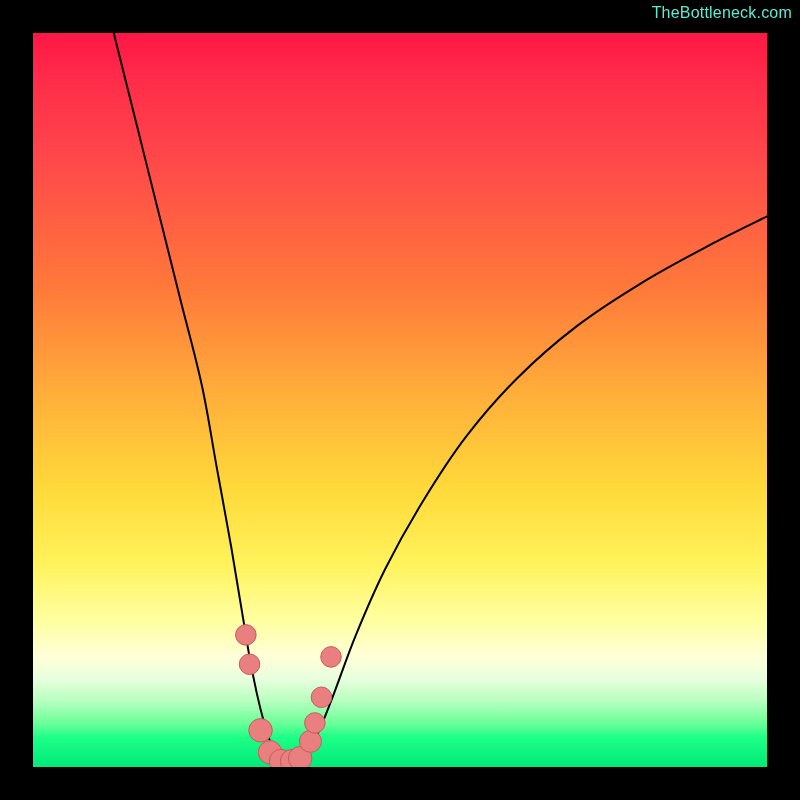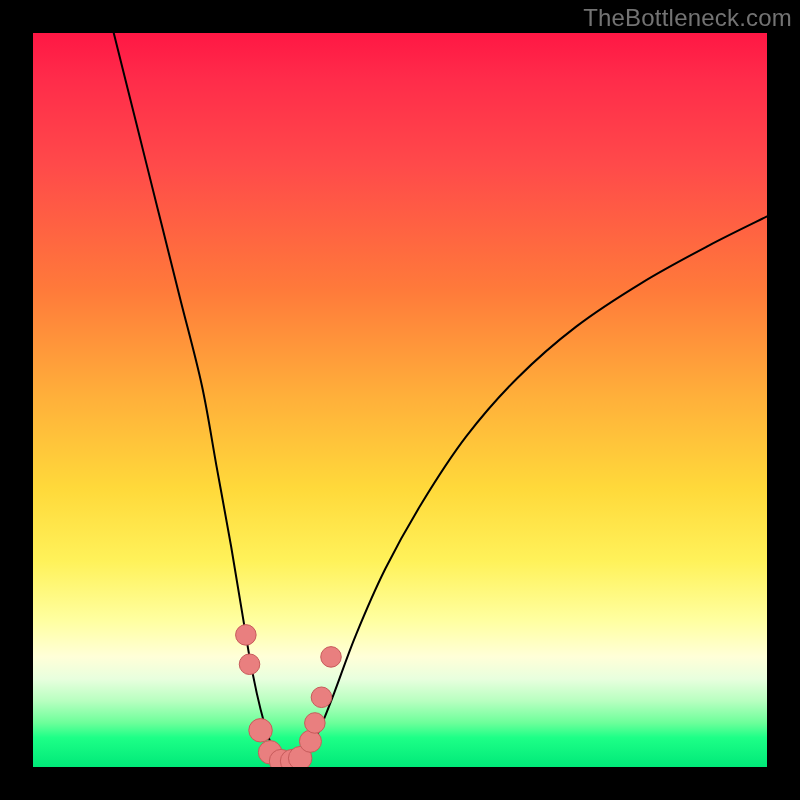--- a/index.html
+++ b/index.html
@@ -40,22 +40,22 @@
       #b8ffc0 91%,
       #6cff9a 94%,
       #1dff87 96%,
       #00e978 100%
     );
   }
   .watermark {
     position: absolute;
     top: 4px;
     right: 8px;
-    color: #737373;
-    font-size: 24px;
+    color: #5eead4;
+    font-size: 16px;
     font-weight: 400;
     letter-spacing: 0.2px;
     user-select: none;
   }
   svg.curves {
     position: absolute;
     left: 0;
     top: 0;
     width: 734px;
     height: 734px;

